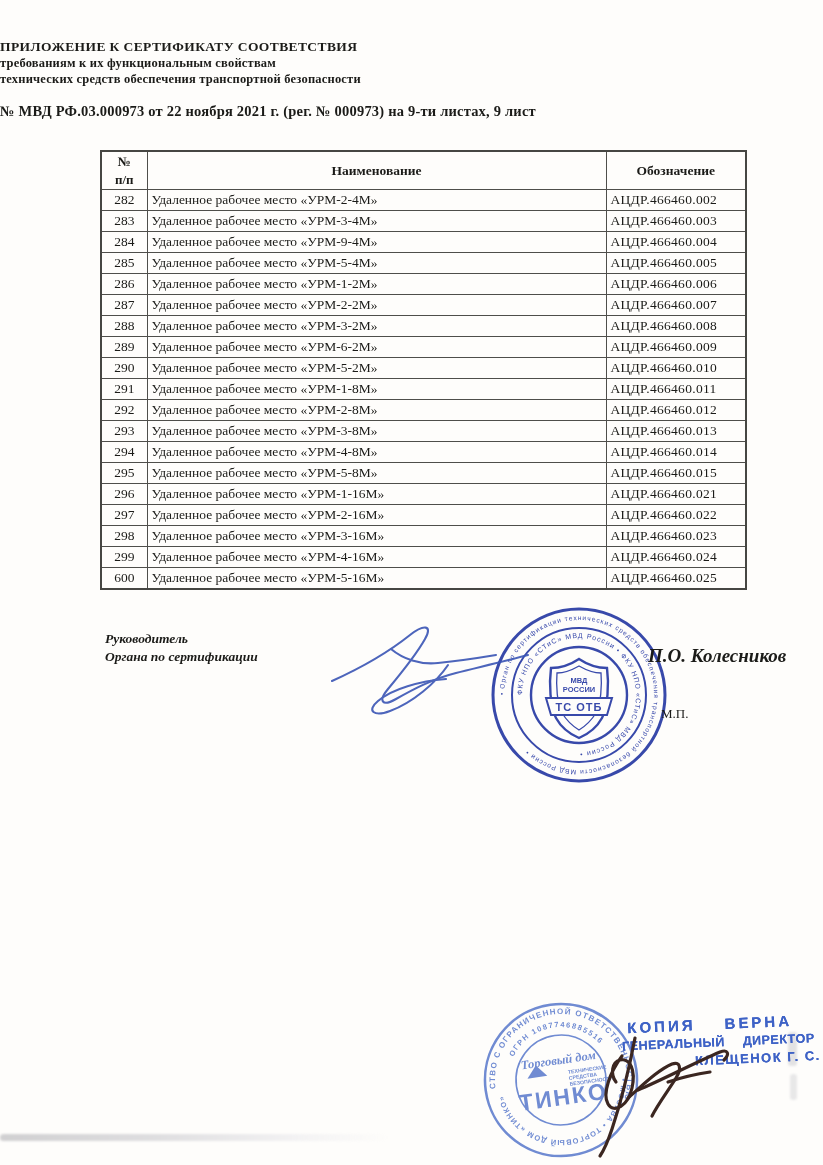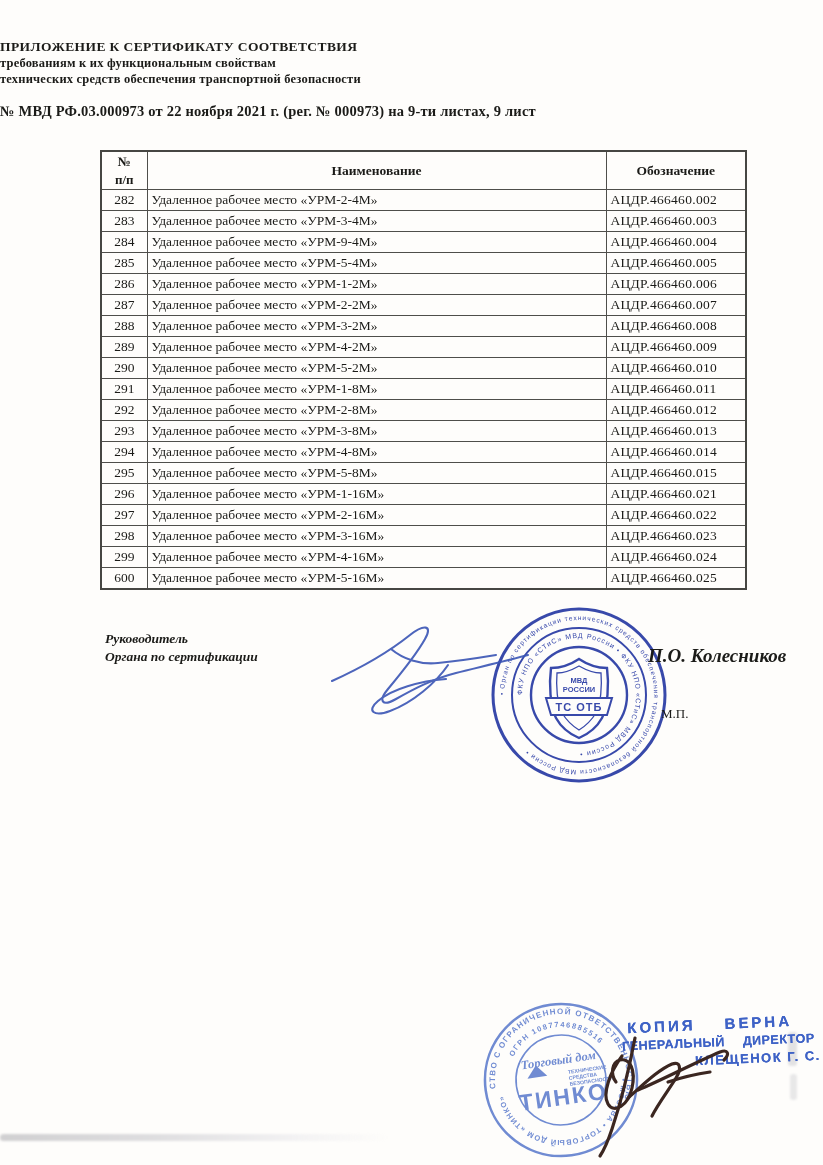--- a/index.html
+++ b/index.html
@@ -121,21 +121,21 @@
           <td class="c-name">Удаленное рабочее место «УРМ-2-2М»</td>
           <td class="c-desig">АЦДР.466460.007</td>
         </tr>
         <tr>
           <td class="c-num">288</td>
           <td class="c-name">Удаленное рабочее место «УРМ-3-2М»</td>
           <td class="c-desig">АЦДР.466460.008</td>
         </tr>
         <tr>
           <td class="c-num">289</td>
-          <td class="c-name">Удаленное рабочее место «УРМ-4-2М»</td>
+          <td class="c-name">Удаленное рабочее место «УРМ-6-2М»</td>
           <td class="c-desig">АЦДР.466460.009</td>
         </tr>
         <tr>
           <td class="c-num">290</td>
           <td class="c-name">Удаленное рабочее место «УРМ-5-2М»</td>
           <td class="c-desig">АЦДР.466460.010</td>
         </tr>
         <tr>
           <td class="c-num">291</td>
           <td class="c-name">Удаленное рабочее место «УРМ-1-8М»</td>

